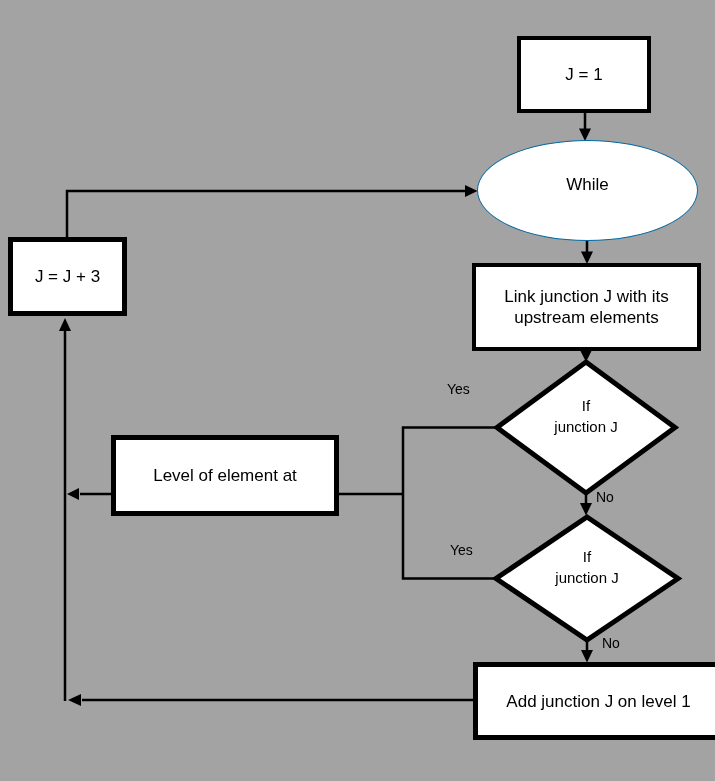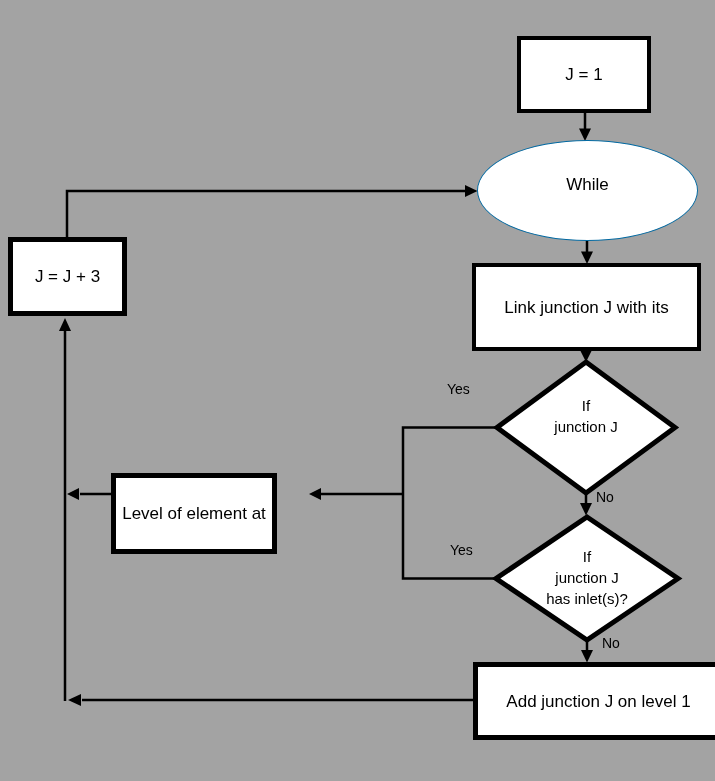--- a/index.html
+++ b/index.html
@@ -85,35 +85,35 @@
 
   <div class="node ellipse" style="left:477px; top:140px; width:221px; height:101px;">
     <div>
       <span class="ln">While</span>
     </div>
   </div>
 
   <div class="node rect" style="left:472px; top:263px; width:229px; height:88px;">
     <div>
       <span class="ln">Link junction J with its</span>
+      <span class="ln">upstream elements</span>
     </div>
   </div>
 
   <div class="dtext" style="left:486px; top:395px; width:200px;">
     <span class="ln">If</span>
     <span class="ln">junction J</span>
   </div>
 
   <div class="dtext" style="left:487px; top:546px; width:200px;">
     <span class="ln">If</span>
     <span class="ln">junction J</span>
-    <span class="ln">has inlet(s)?</span>
   </div>
 
-  <div class="node rect5" style="left:111px; top:473px; width:166px; height:81px;text-align:center;">
+  <div class="node rect5" style="left:111px; top:435px; width:228px; height:81px;text-align:center;">
     <div>
       <span class="ln">Level of element at</span>
     </div>
   </div>
 
   <div class="node rect5" style="left:8px; top:237px; width:119px; height:79px;">
     <span>J = J + 3</span>
   </div>
 
   <div class="node rect5" style="left:473px; top:662px; width:251px; height:78px;">

